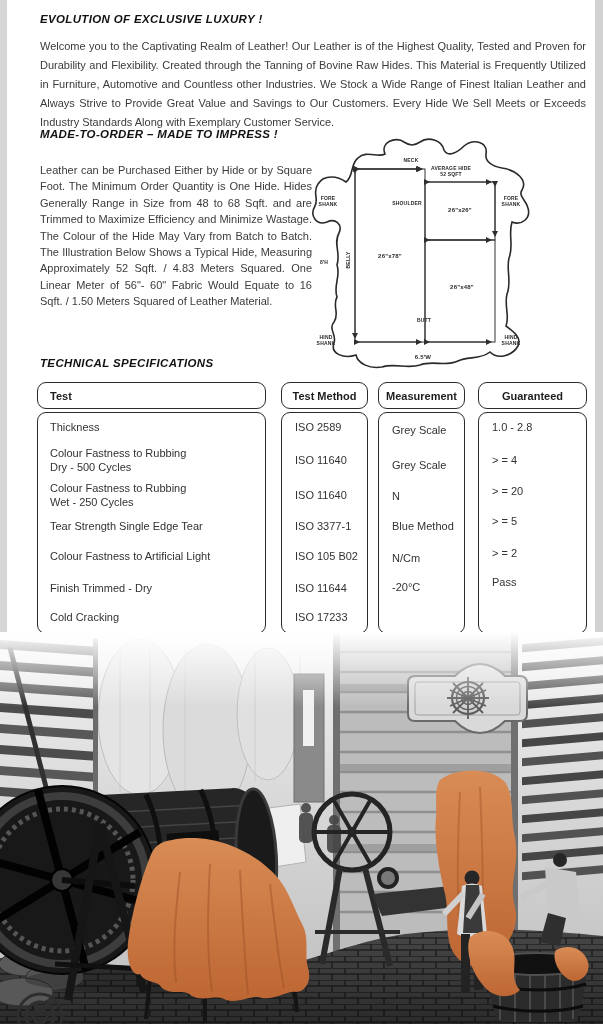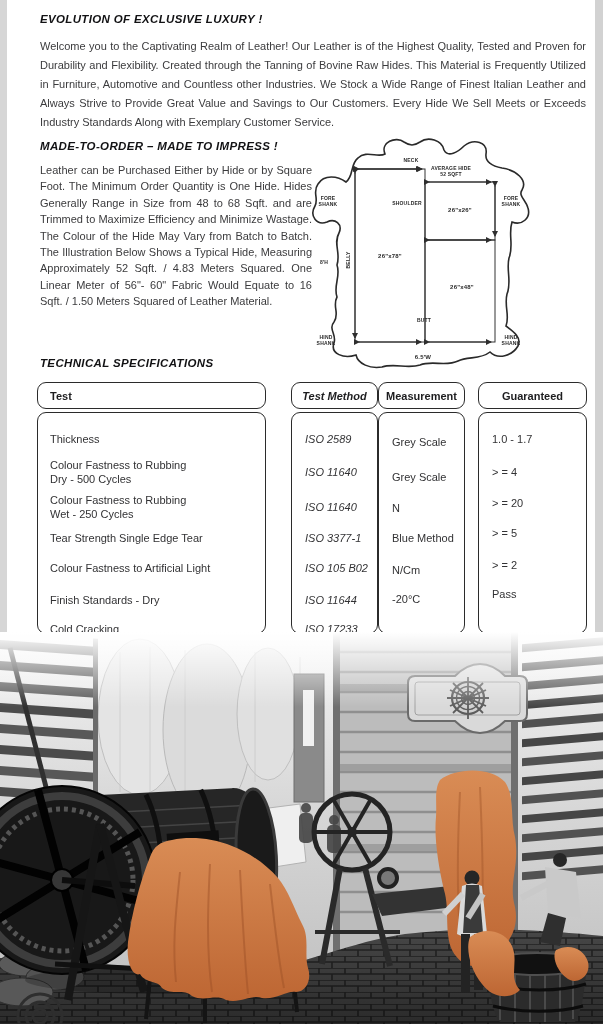--- a/index.html
+++ b/index.html
@@ -16,40 +16,40 @@
   .diagram svg{position:absolute;inset:0;}
   .dlabel{position:absolute;transform:translate(-50%,-50%);font-size:5px;font-weight:bold;
           color:#2a2a2a;letter-spacing:.2px;text-align:center;white-space:pre-line;line-height:1.2;}
   .dlabel.rot{transform:translate(-50%,-50%) rotate(-90deg);}
   
   .tblhead,.tblbody{position:absolute;left:37px;width:528px;}
   .tblhead{top:382px;height:27px;padding-left:18px;}
   .tblbody{top:412px;height:222px;}
   .hbox,.bbox{position:absolute;top:0;border:1.5px solid #2b2b2b;border-radius:9px;background:#fff;box-sizing:border-box;}
   .hbox{height:27px;display:flex;align-items:center;font-weight:bold;font-size:11px;color:#1d1d1f;}
-  .c0{left:0;width:229px;} .c1{left:254px;width:87px;font-style:italic;} .c2{left:341px;width:87px;} .c3{left:441px;width:109px;}
+  .c0{left:0;width:229px;} .c1{left:244px;width:87px;} .c2{left:341px;width:87px;} .c3{left:441px;width:109px;}
   .hbox.c0{padding-left:12px;} .hbox.c1,.hbox.c2,.hbox.c3{justify-content:center;}
-  .bbox{height:222px;padding-top:12px;}
+  .bbox{height:222px;padding-top:0;}
   .cell{display:flex;align-items:center;font-size:11px;color:#323234;white-space:pre-line;line-height:1.25;}
   .bbox.c0 .cell{padding-left:12px;} .bbox.c1 .cell,.bbox.c2 .cell,.bbox.c3 .cell{padding-left:13px;}
   .r0{height:30px}.r1{height:35px}.r2{height:35px}.r3{height:28px}.r4{height:32px}.r5{height:31px}.r6{height:28px}
   
   .illustration{position:absolute;left:0;top:632px;width:603px;height:392px;}
 </style>
 </head>
 <body>
 
 <div class="page">
   <div class="edge edge-left"></div>
   <div class="edge edge-right"></div>
 
   <div class="h1" style="top:13px;">EVOLUTION OF EXCLUSIVE LUXURY !</div>
   <div class="body-text" style="top:37px;width:546px;">Welcome you to the Captivating Realm of Leather! Our Leather is of the Highest Quality, Tested and Proven for Durability and Flexibility. Created through the Tanning of Bovine Raw Hides. This Material is Frequently Utilized in Furniture, Automotive and Countless other Industries. We Stock a Wide Range of Finest Italian Leather and Always Strive to Provide Great Value and Savings to Our Customers. Every Hide We Sell Meets or Exceeds Industry Standards Along with Exemplary Customer Service.</div>
 
-  <div class="h2" style="top:140px;">MADE-TO-ORDER – MADE TO IMPRESS !</div>
+  <div class="h2" style="top:128px;">MADE-TO-ORDER – MADE TO IMPRESS !</div>
   <div class="body-text" style="top:162px;width:272px;line-height:16.4px;">Leather can be Purchased Either by Hide or by Square Foot. The Minimum Order Quantity is One Hide. Hides Generally Range in Size from 48 to 68 Sqft. and are Trimmed to Maximize Efficiency and Minimize Wastage. The Colour of the Hide May Vary from Batch to Batch. The Illustration Below Shows a Typical Hide, Measuring Approximately 52 Sqft. / 4.83 Meters Squared. One Linear Meter of 56"- 60" Fabric Would Equate to 16 Sqft. / 1.50 Meters Squared of Leather Material.</div>
 
   <div class="diagram">
     <svg viewBox="0 0 234 240" width="234" height="240">
       <defs>
         <marker id="arr" markerWidth="6" markerHeight="6" refX="5" refY="3" orient="auto">
           <path d="M0,0 L6,3 L0,6 Z" fill="#2e2e2e"></path>
         </marker>
       </defs>
       <path d="M75,24 C70,12 86,6 94,12 C100,16 104,16 110,12 C118,6 132,10 134,20 C138,28 148,22 154,16
@@ -104,42 +104,42 @@
   </div>
   <div class="tblbody">
     <div class="bbox c0">
       <div class="cell r0">Thickness</div>
       <div class="cell r1">Colour Fastness to Rubbing
 Dry - 500 Cycles</div>
       <div class="cell r2">Colour Fastness to Rubbing
 Wet - 250 Cycles</div>
       <div class="cell r3">Tear Strength Single Edge Tear</div>
       <div class="cell r4">Colour Fastness to Artificial Light</div>
-      <div class="cell r5">Finish Standards - Dry</div>
+      <div class="cell r5">Finish Trimmed - Dry</div>
       <div class="cell r6">Cold Cracking</div>
     </div>
     <div class="bbox c1">
       <div class="cell r0">ISO 2589</div>
       <div class="cell r1">ISO 11640</div>
       <div class="cell r2">ISO 11640</div>
       <div class="cell r3">ISO 3377-1</div>
       <div class="cell r4">ISO 105 B02</div>
       <div class="cell r5">ISO 11644</div>
       <div class="cell r6">ISO 17233</div>
     </div>
     <div class="bbox c2">
       <div class="cell r1">Grey Scale</div>
       <div class="cell r2">Grey Scale</div>
       <div class="cell r3">N</div>
       <div class="cell r4">Blue Method</div>
       <div class="cell r5">N/Cm</div>
       <div class="cell r6">-20°C</div>
     </div>
     <div class="bbox c3">
-      <div class="cell r0">1.0 - 1.7</div>
+      <div class="cell r0">1.0 - 2.8</div>
       <div class="cell r1">&gt; = 4</div>
       <div class="cell r3">&gt; = 20</div>
       <div class="cell r4">&gt; = 5</div>
       <div class="cell r5">&gt; = 2</div>
       <div class="cell r6">Pass</div>
     </div>
   </div>
 
   <div class="illustration">
     <svg viewBox="0 0 603 392" width="603" height="392">

